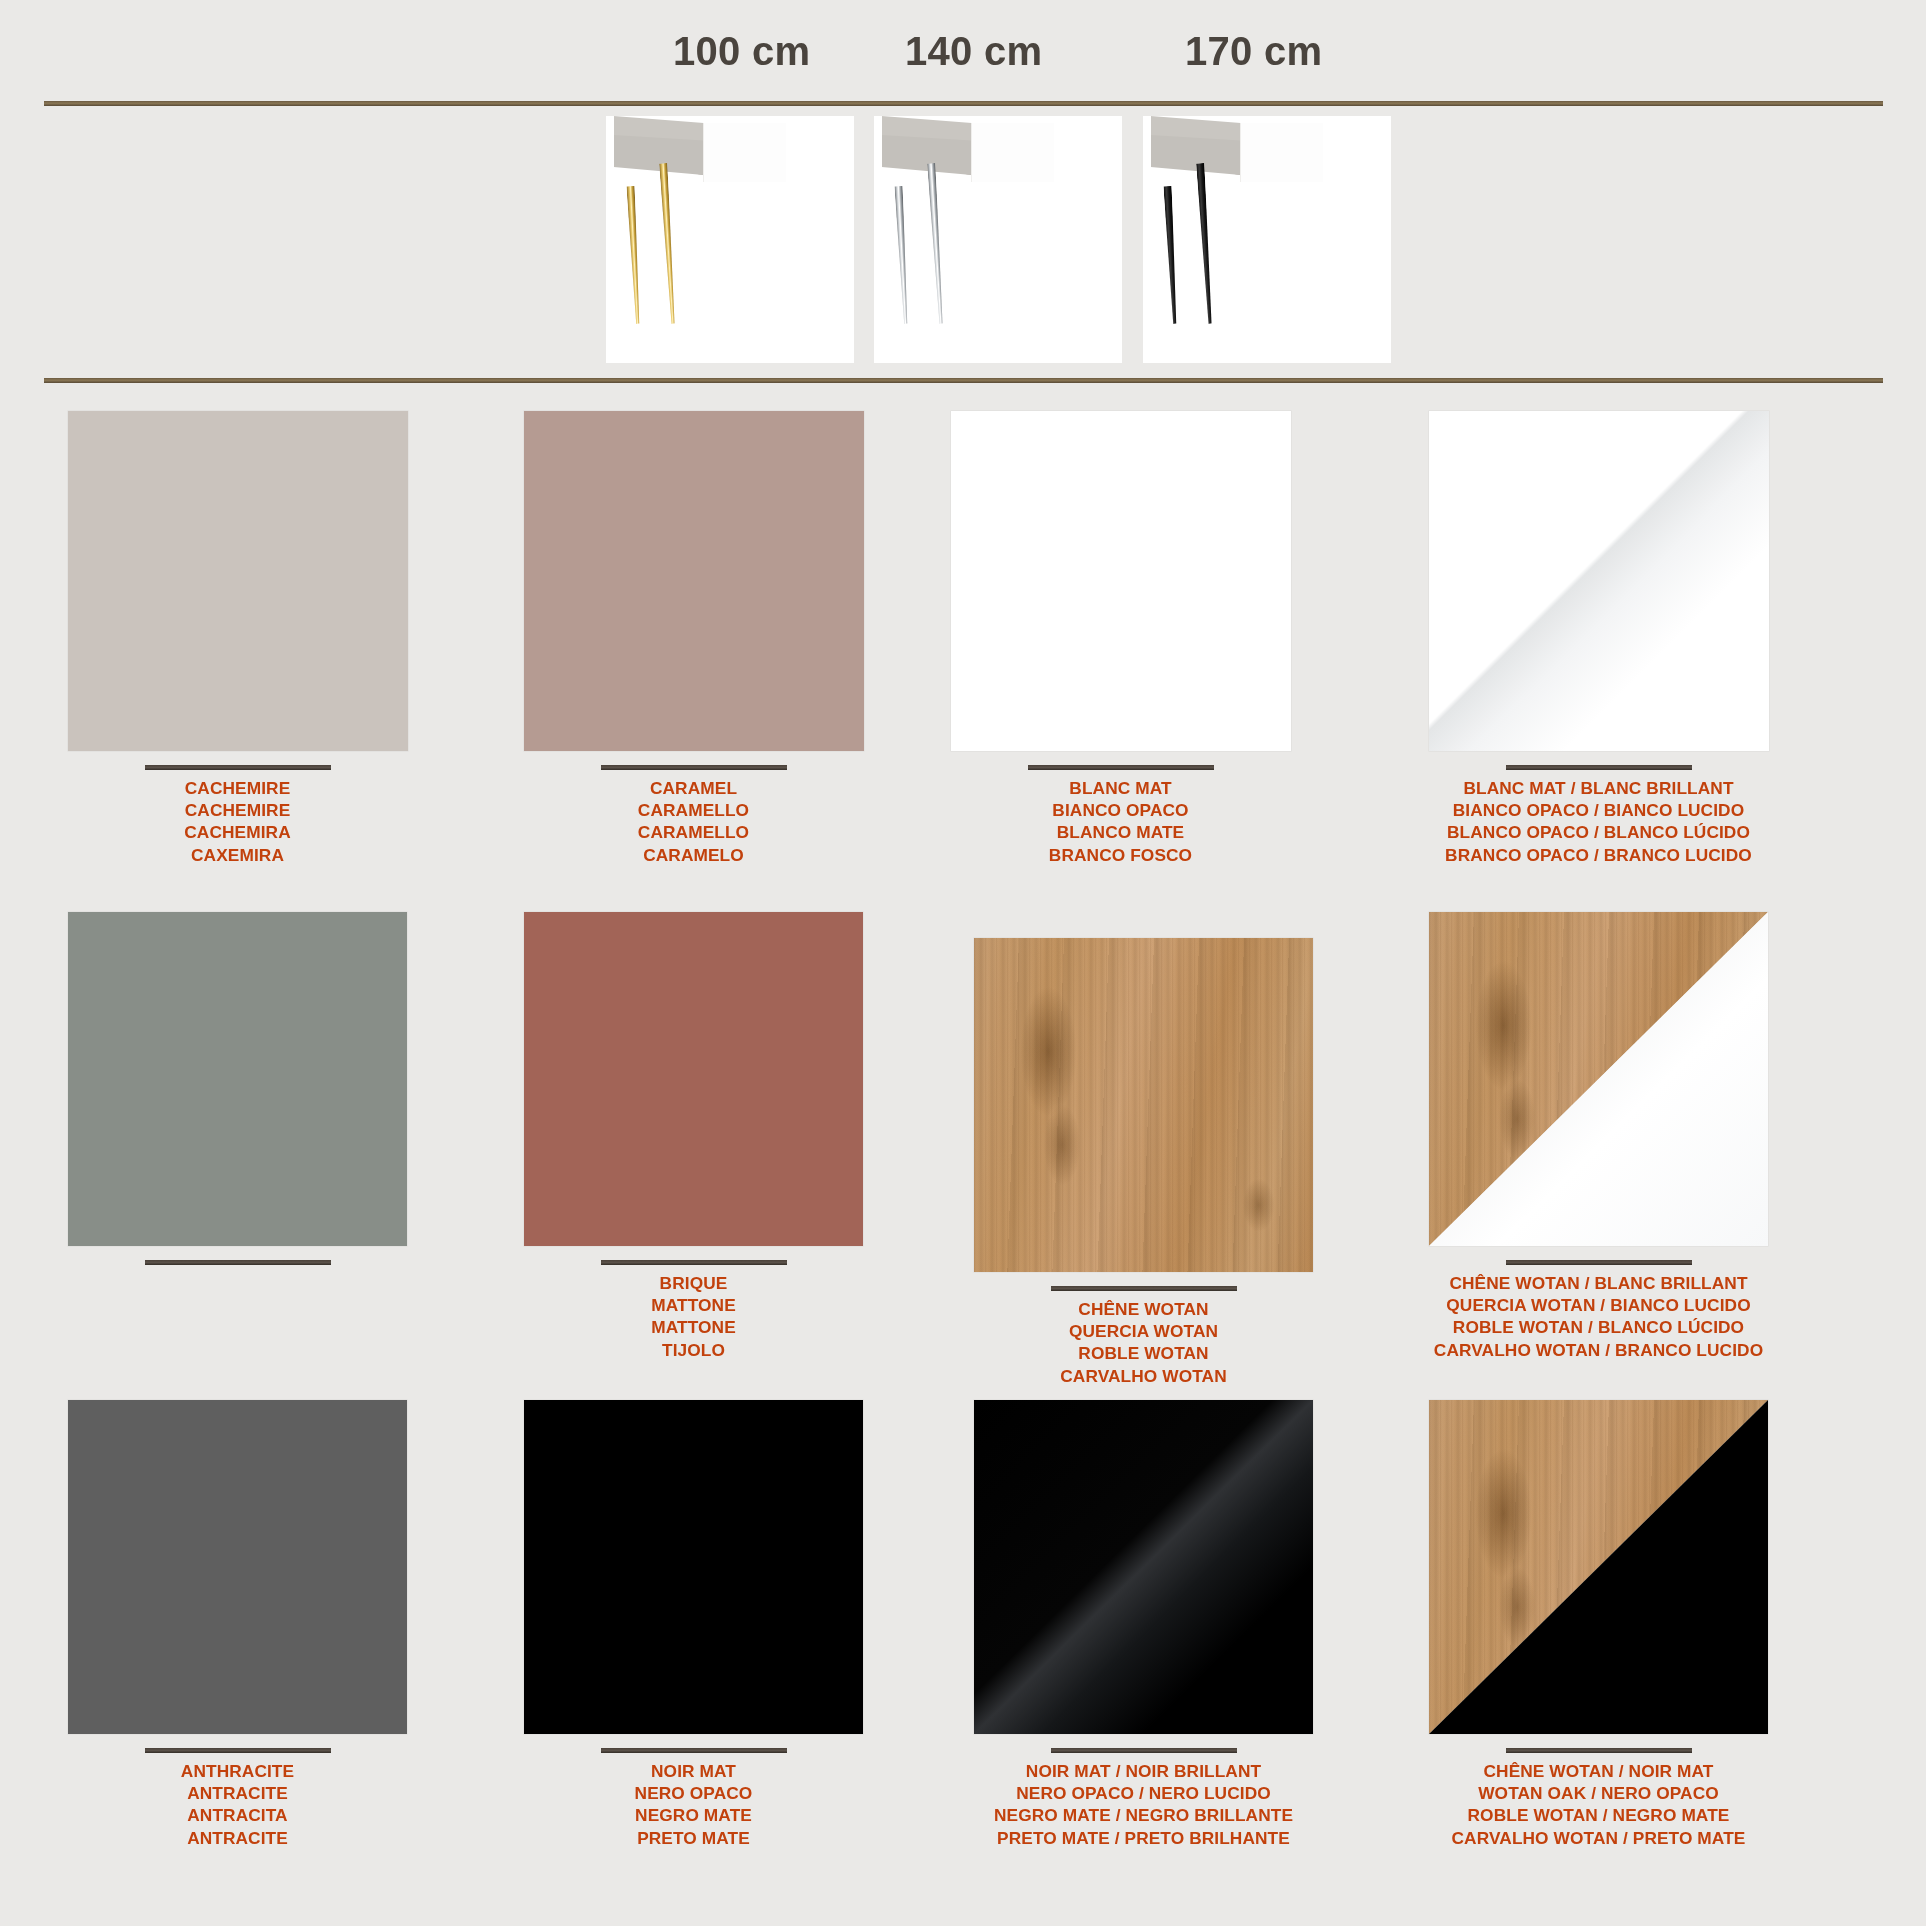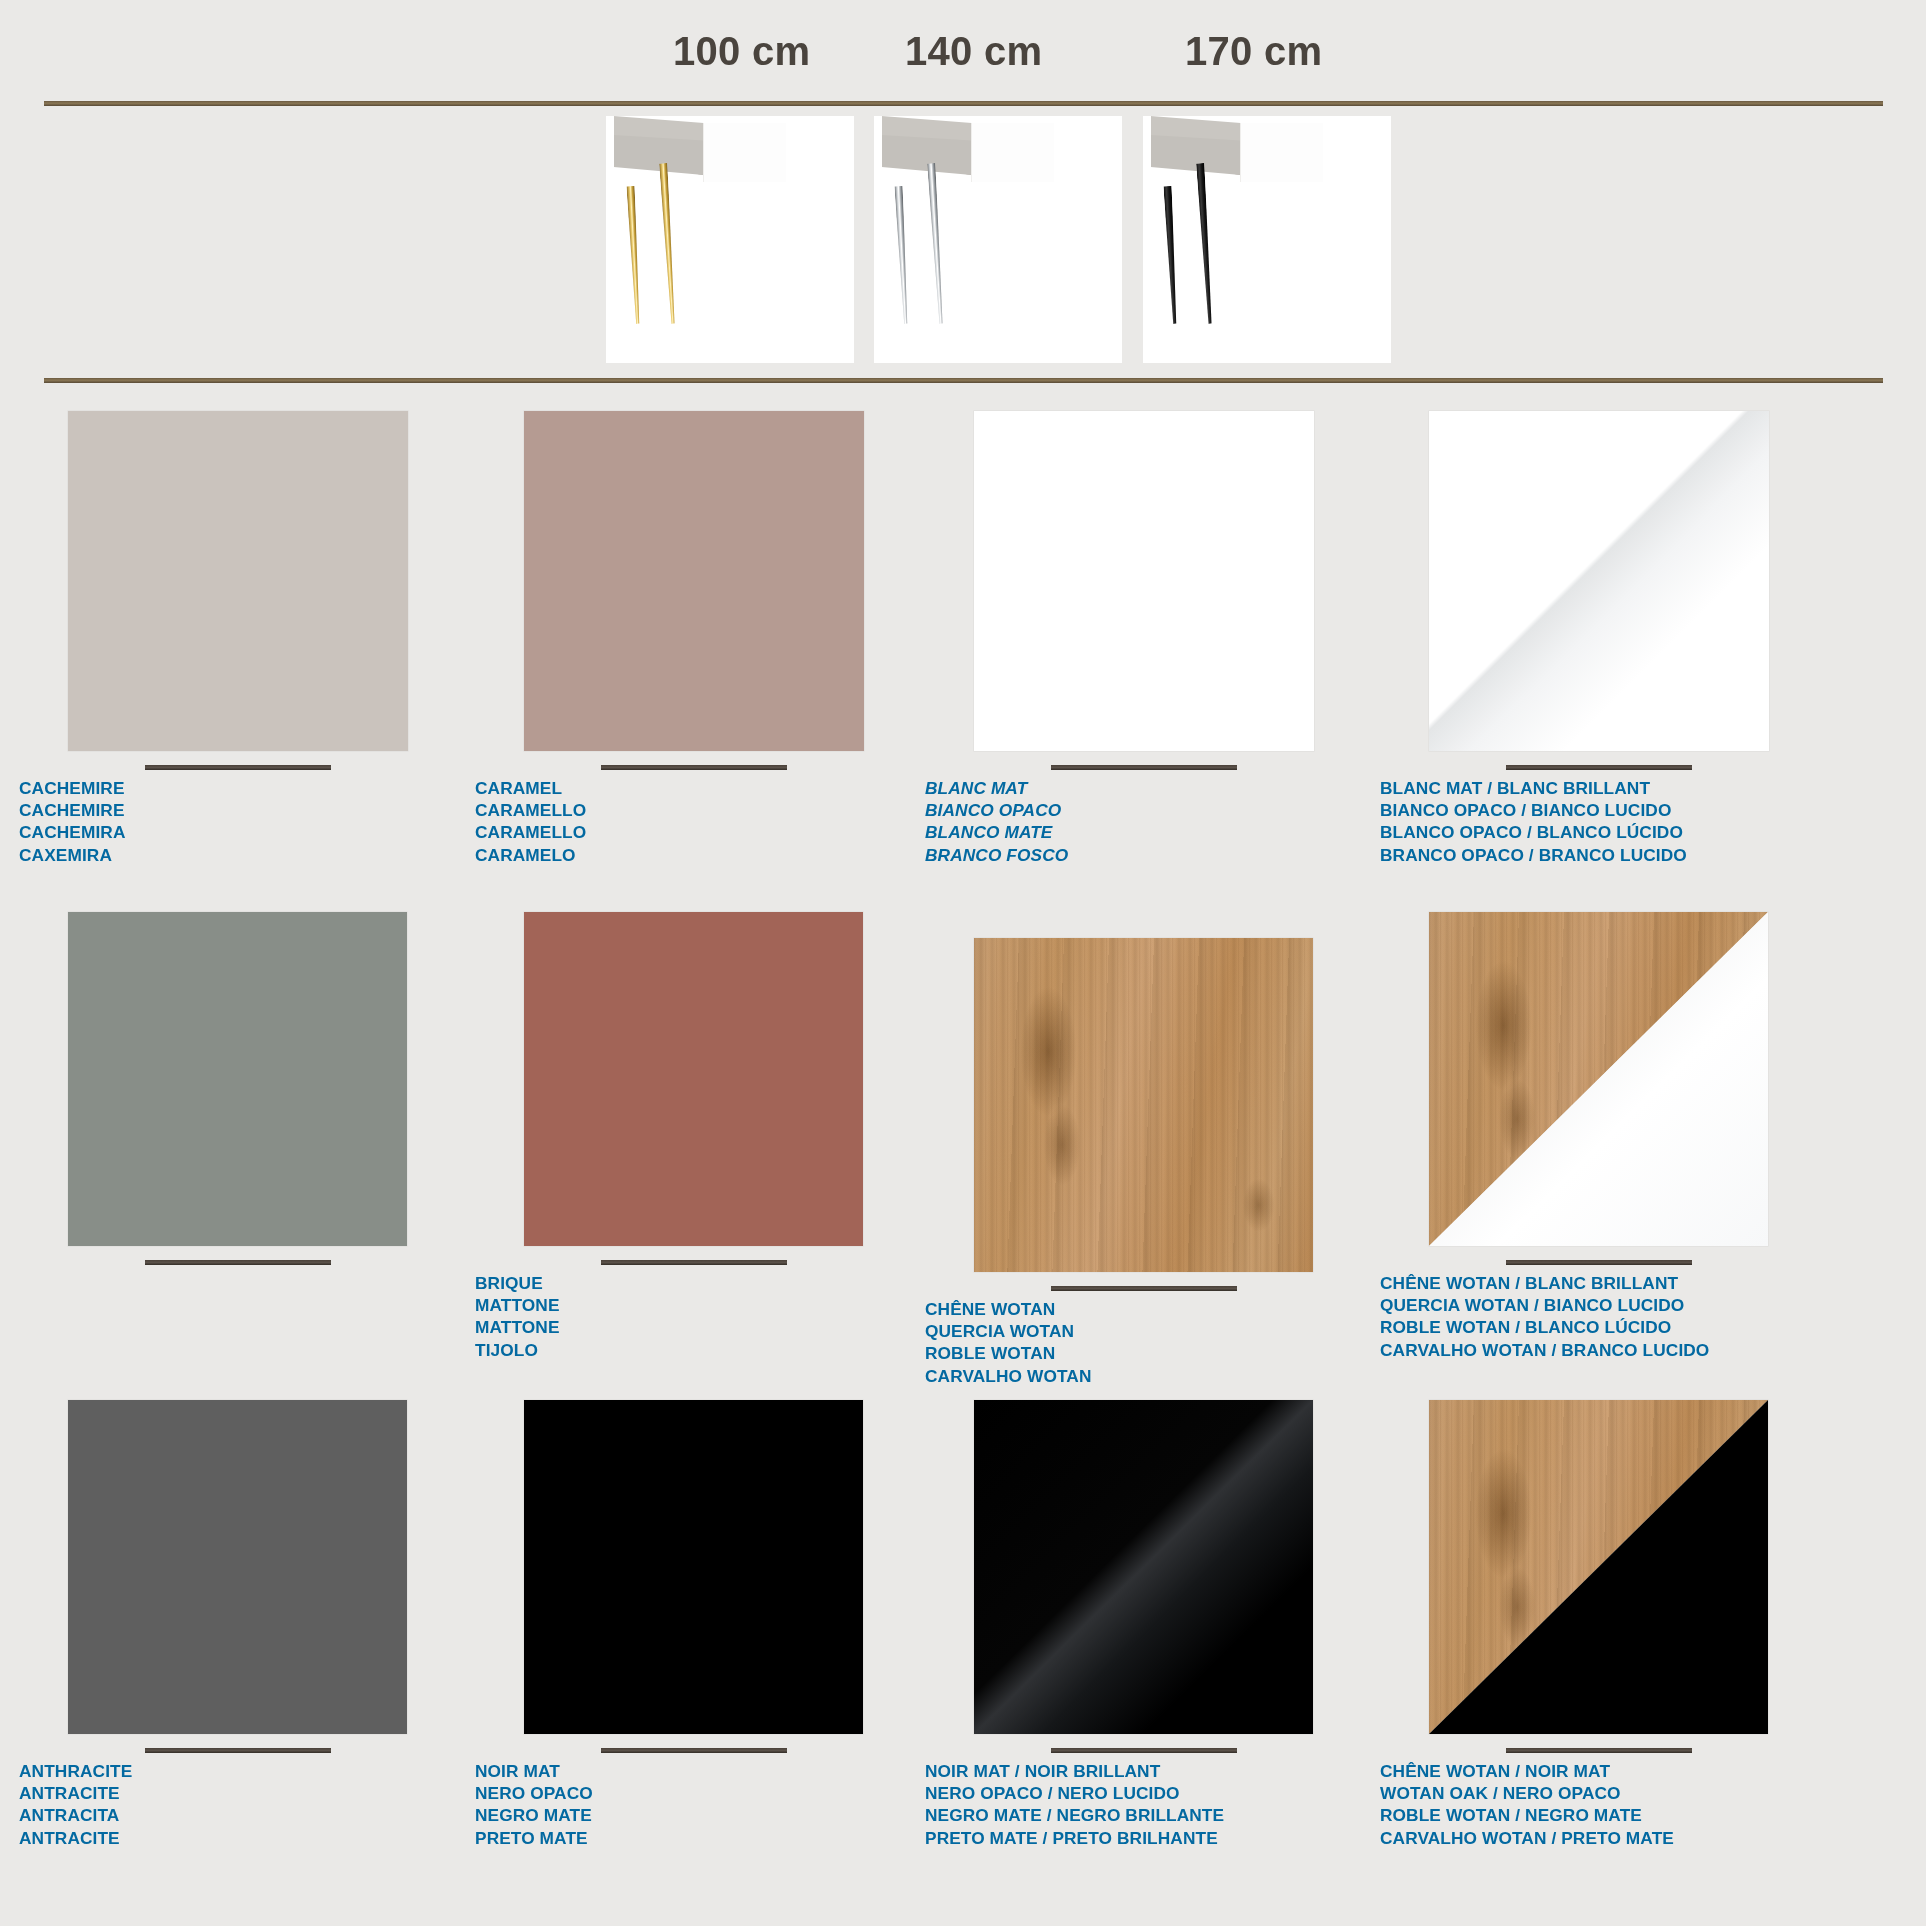--- a/index.html
+++ b/index.html
@@ -202,23 +202,24 @@
   .split.blackmat .half-b { background: #000000; }
 
   .cap-rule {
     width: 186px;
     height: 4.5px;
     margin: 14px auto 7.7px;
     background: linear-gradient(to bottom, #4a4139 0%, #5a5149 50%, #332d27 100%);
   }
 
   .caption {
+    text-align: center;
     font-size: 17.3px;
     font-weight: bold;
-    color: #0369a1;
+    color: #c2410c;
     line-height: 1.28;
     letter-spacing: 0.1px;
     white-space: nowrap;
   }
   .caption div { display: block; }
 </style>
 </head>
 <body>
 
 <div class="page">
@@ -284,21 +285,21 @@
       <div class="swatch" style="background:#b59b92;"></div>
       <div class="cap-rule"></div>
       <div class="caption">
         <div>CARAMEL</div>
         <div>CARAMELLO</div>
         <div>CARAMELLO</div>
         <div>CARAMELO</div>
       </div>
     </div>
 
-    <div class="cell" style="left:925px; top:0;font-style:italic;">
+    <div class="cell" style="left:902px; top:0;">
       <div class="swatch" style="background:#ffffff;"></div>
       <div class="cap-rule"></div>
       <div class="caption">
         <div>BLANC MAT</div>
         <div>BIANCO OPACO</div>
         <div>BLANCO MATE</div>
         <div>BRANCO FOSCO</div>
       </div>
     </div>
 

